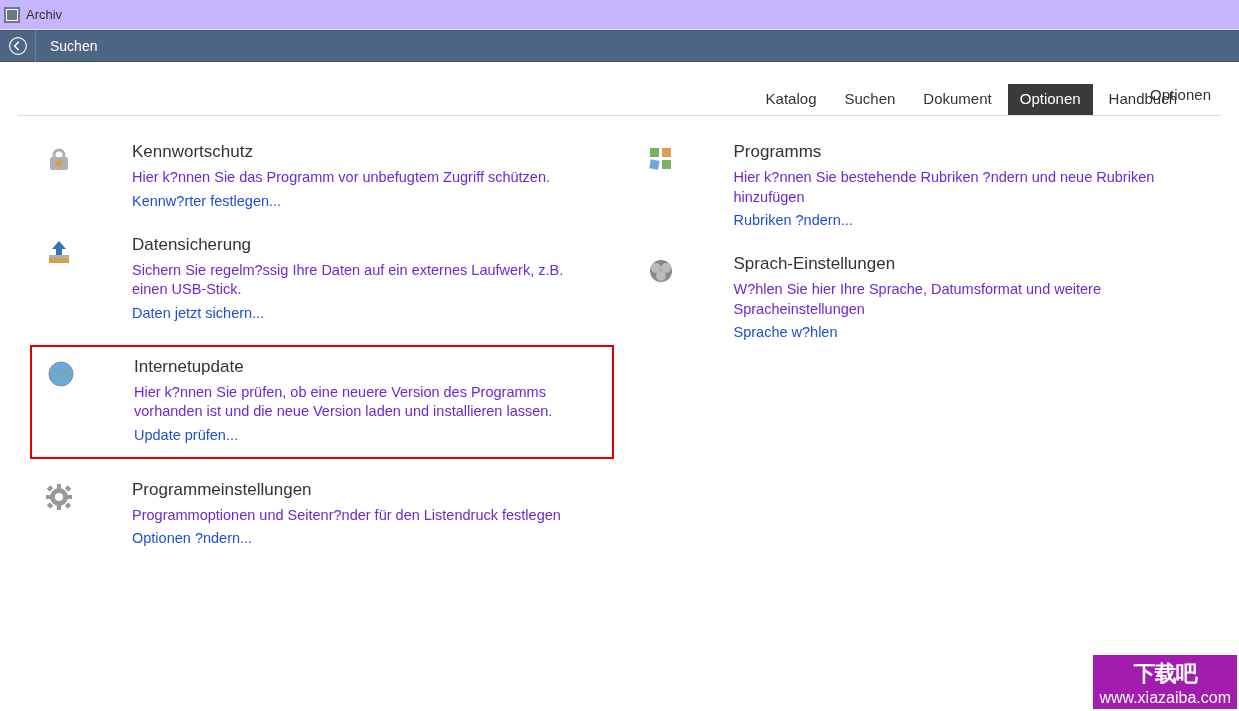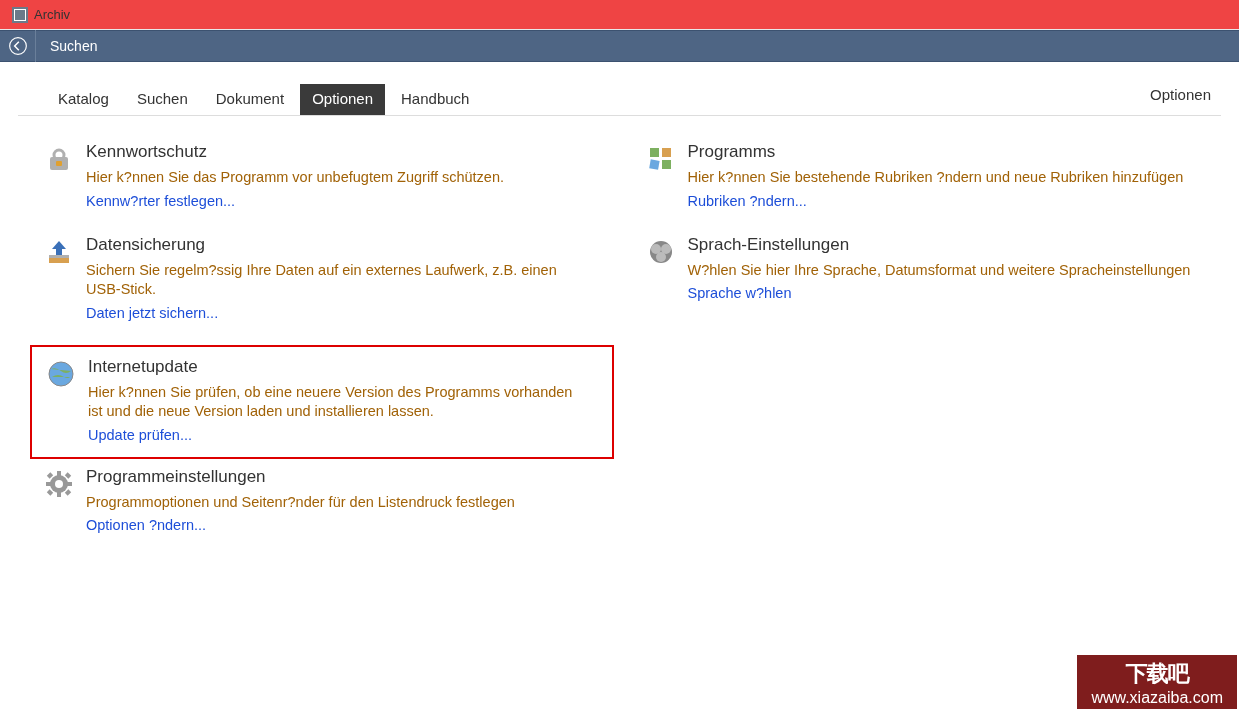--- a/index.html
+++ b/index.html
@@ -1,43 +1,43 @@
 <!DOCTYPE html>
 <html><head>
 <meta charset="utf-8">
 <style>
 * { box-sizing: border-box; margin: 0; padding: 0; }
 body { font-family: "Segoe UI", Arial, sans-serif; font-size: 14px; color: #333; background: #fff; width: 1239px; }
 
-.titlebar { background: #ef4444; height: 30px; display: flex; align-items: center; padding-left: 12px; border-bottom: 1px solid #e8e8e8; }
+.titlebar { background: #c4b5fd; height: 30px; display: flex; align-items: center; padding-left: 4px; border-bottom: 1px solid #e8e8e8; }
 .titlebar-icon { width: 16px; height: 16px; margin-right: 6px; display:inline-block; background:#6a7a8a; position:relative; }
 .titlebar-icon::after{content:"";position:absolute;left:2px;top:2px;right:2px;bottom:2px;border:1px solid #fff;}
 .titlebar-text { font-size: 13px; color: #333; }
 
 .toolbar { background: #4e6584; height: 32px; display: flex; align-items: center; color: #fff; border-top:1px solid #3c5270; border-bottom:1px solid #3c5270;}
 .back-btn { width: 36px; height: 32px; display: flex; align-items: center; justify-content: center; border-right: 1px solid #6a7f9a; cursor: pointer; }
 .back-btn svg { width: 20px; height: 20px; }
 .toolbar-label { padding: 0 14px; font-size: 14px; color: #fff; }
 
-.tabbar { padding: 22px 28px 0 28px; display: flex; align-items: center; border-bottom: 1px solid #ddd; margin: 0 18px; position:relative;}
+.tabbar { padding: 22px 28px 0 28px; display: flex; align-items: center; border-bottom: 1px solid #ddd; margin: 0 18px; position:relative;justify-content:flex-end;}
 .tab { padding: 6px 12px 8px; font-size: 15px; color: #333; cursor: pointer; margin-right: 4px; }
 .tab.active { background: #3a3a3a; color: #fff; }
 .right-label { position: absolute; right: 10px; top: 24px; font-size: 15px; color: #333; }
 
 .content { padding: 26px 18px 0 18px; display: flex; }
 .col { width: 50%; }
-.item { display: flex; padding: 0 0 26px 14px; position: relative; }
-.item.highlight { border: 2px solid #d00; margin: -2px 6px 8px 12px; padding: 10px 4px 14px 2px; }
+.item { display: flex; padding: 0 0 26px 14px; position: relative; gap: 46px; }
+.item.highlight { border: 2px solid #d00; margin: -2px 6px 21px 12px; padding: 10px 4px 14px 2px; }
 .icon-cell { width: 54px; flex: 0 0 54px; display: flex; justify-content: center; padding-top: 2px; }
 .body-cell { flex: 1; padding-right: 30px; }
 .item-title { font-size: 17px; color: #333; margin-bottom: 6px; }
-.item-desc { font-size: 14.5px; color: #a16207; line-height: 1.35; margin-bottom: 5px; }
+.item-desc { font-size: 14.5px; color: #6d28d9; line-height: 1.35; margin-bottom: 5px; }
 .item-link { font-size: 14.5px; color: #1d4ed8; cursor: pointer; }
 
-.watermark { position: fixed; right: 2px; bottom: 2px; background:#7f1d1d; color:#fff; font-family: Arial; padding:4px 14px 2px; text-align:center;margin-left:48px; }
+.watermark { position: fixed; right: 2px; bottom: 2px; background:#a21caf; color:#fff; font-family: Arial; padding:4px 6px 2px; text-align:center;margin-left:48px; }
 .watermark .big { font-size:22px; font-weight:bold; letter-spacing:-1px; }
 .watermark .small { font-size:16px; }
 
 svg { display:block; }
 </style>
 </head>
 <body>
 
 <div class="titlebar">
   <span class="titlebar-icon"></span>

